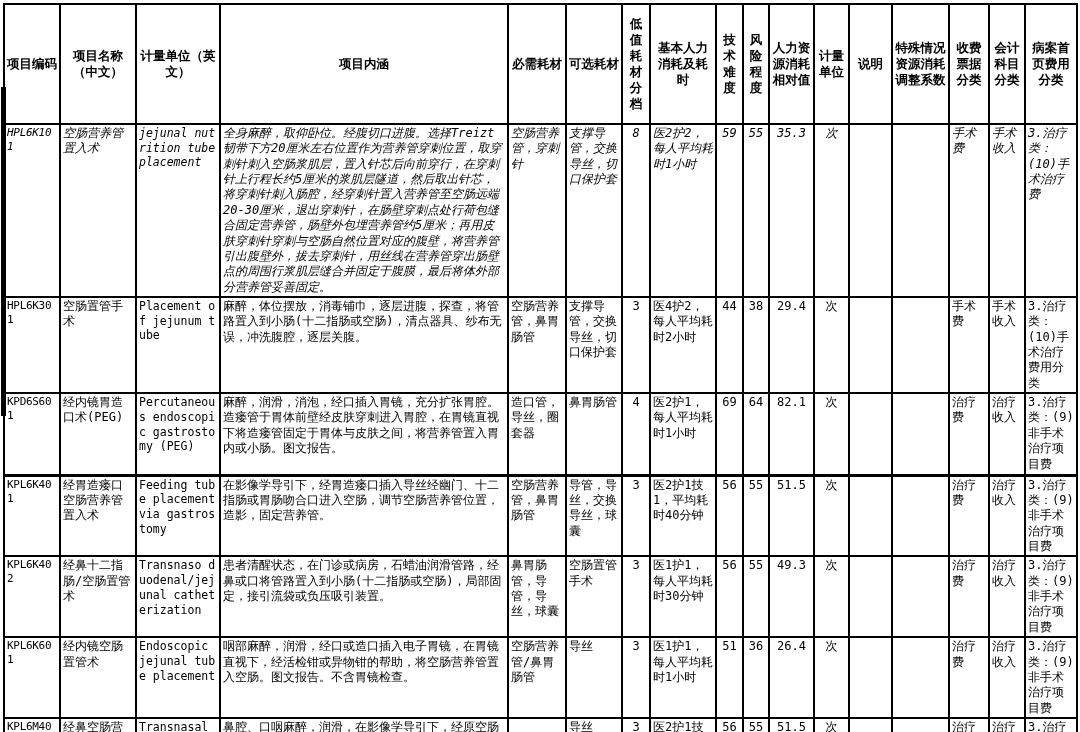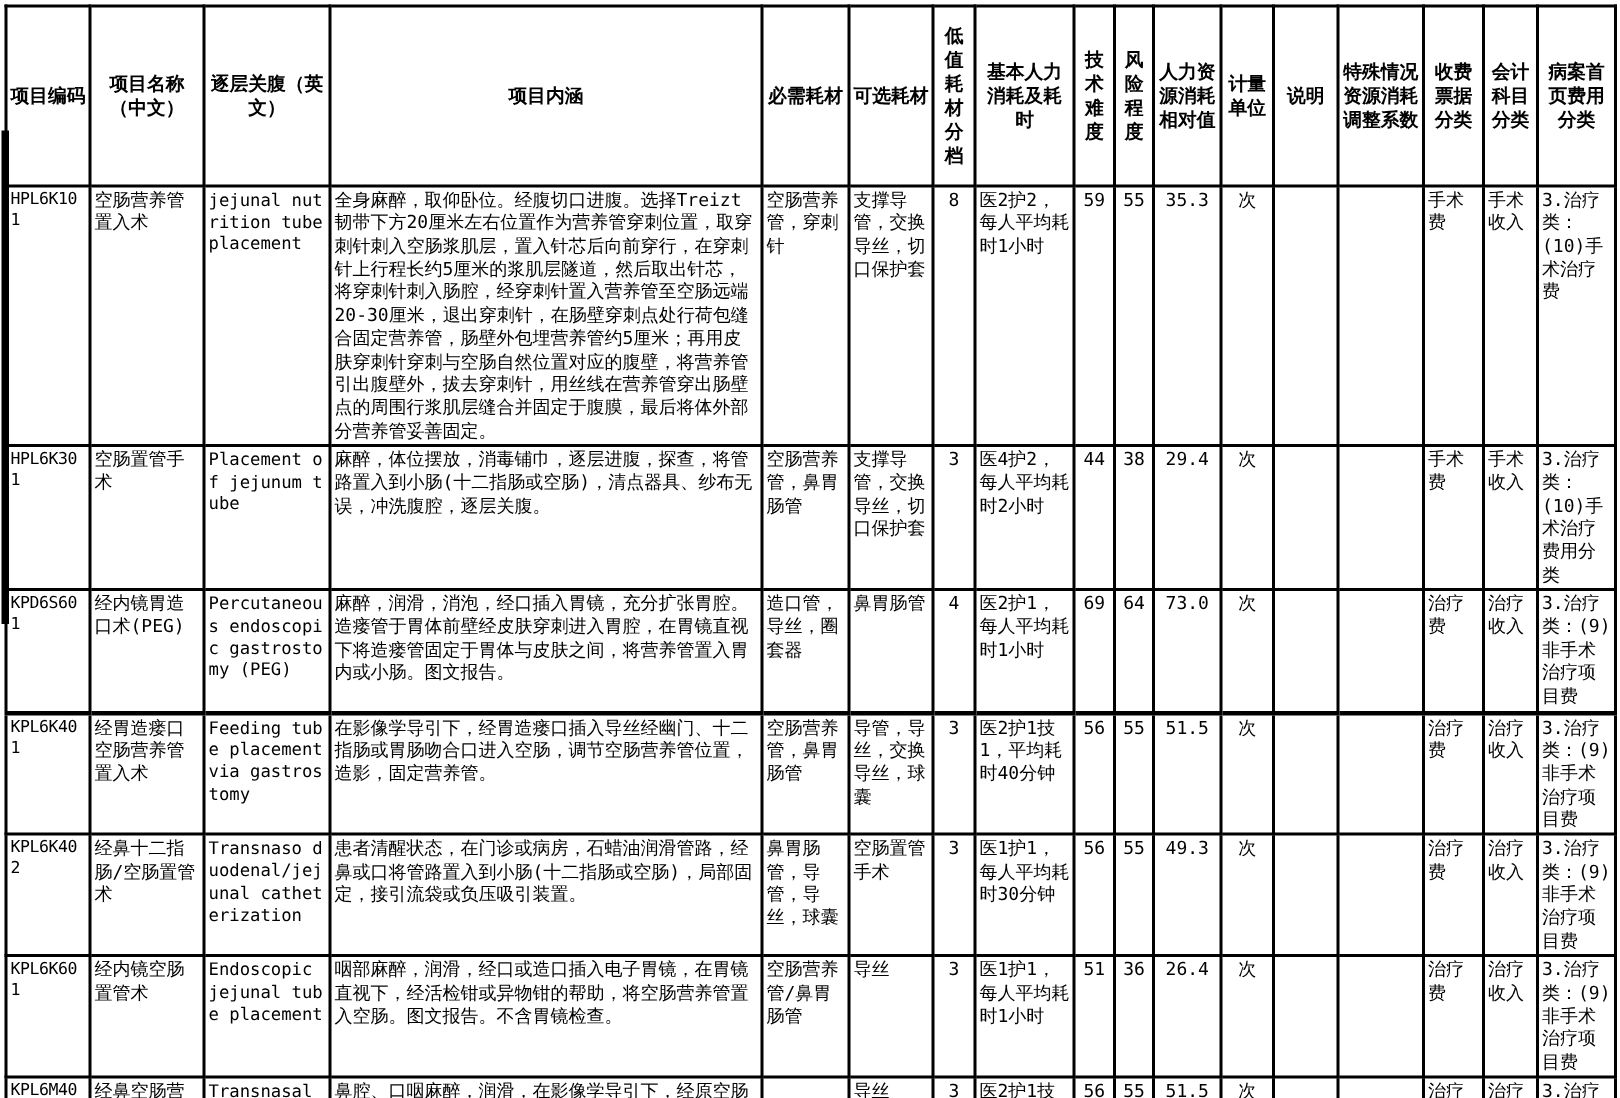--- a/index.html
+++ b/index.html
@@ -24,21 +24,21 @@
   }
   .grid thead th {
     font-weight:bold;
     text-align:center;
     vertical-align:middle;
     height:80px;
     font-size:12.5px;
     padding:11px 1px;
   }
   
-  .grid tbody tr:nth-child(1) { height:162px; }
+  .grid tbody tr:nth-child(1) { height:162px;font-style:italic; }
   .grid tbody tr:nth-child(2) { height:82px; }
   .grid tbody tr:nth-child(3) { height:82px; }
   .grid tbody tr:nth-child(4) { height:77px;border-radius:32px; }
   .grid tbody tr:nth-child(5) { height:79px; }
   .grid tbody tr:nth-child(6) { height:78px; }
   .grid tbody tr:nth-child(7) { height:82px; }
   
   .grid tbody tr:nth-child(4) td { border-top-width:3px; }
 
   
@@ -75,21 +75,21 @@
       <col style="width:43px">
         <col style="width:57px">
         <col style="width:40px">
       <col style="width:36px">
         <col style="width:52px">
     </colgroup>
     <thead>
       <tr>
           <th>项目编码</th>
           <th>项目名称（中文）</th>
-          <th>逐层关腹（英文）</th>
+          <th>计量单位（英文）</th>
           <th>项目内涵</th>
           <th>必需耗材</th>
           <th>可选耗材</th>
           <th>低值耗材分档</th>
           <th>基本人力消耗及耗时</th>
           <th>技术难度</th>
           <th>风险程度</th>
           <th>人力资源消耗相对值</th>
           <th>计量单位</th>
           <th>说明</th>
@@ -142,21 +142,21 @@
           <td class="c0">KPD6S601</td>
           <td class="c1">经内镜胃造口术(PEG)</td>
           <td class="c2">Percutaneous endoscopic gastrostomy (PEG)</td>
           <td class="c3">麻醉，润滑，消泡，经口插入胃镜，充分扩张胃腔。造瘘管于胃体前壁经皮肤穿刺进入胃腔，在胃镜直视下将造瘘管固定于胃体与皮肤之间，将营养管置入胃内或小肠。图文报告。</td>
           <td class="c4">造口管，导丝，圈套器</td>
           <td class="c5">鼻胃肠管</td>
           <td class="c6">4</td>
           <td class="c7">医2护1，每人平均耗时1小时</td>
           <td class="c8">69</td>
           <td class="c9">64</td>
-          <td class="c10">73.0</td>
+          <td class="c10">82.1</td>
           <td class="c11">次</td>
           <td class="c12"></td>
           <td class="c13"></td>
           <td class="c14">治疗费</td>
           <td class="c15">治疗收入</td>
           <td class="c16">3.治疗类：(9)非手术治疗项目费</td>
         </tr>
         <tr>
           <td class="c0">KPL6K401</td>
           <td class="c1">经胃造瘘口空肠营养管置入术</td>

